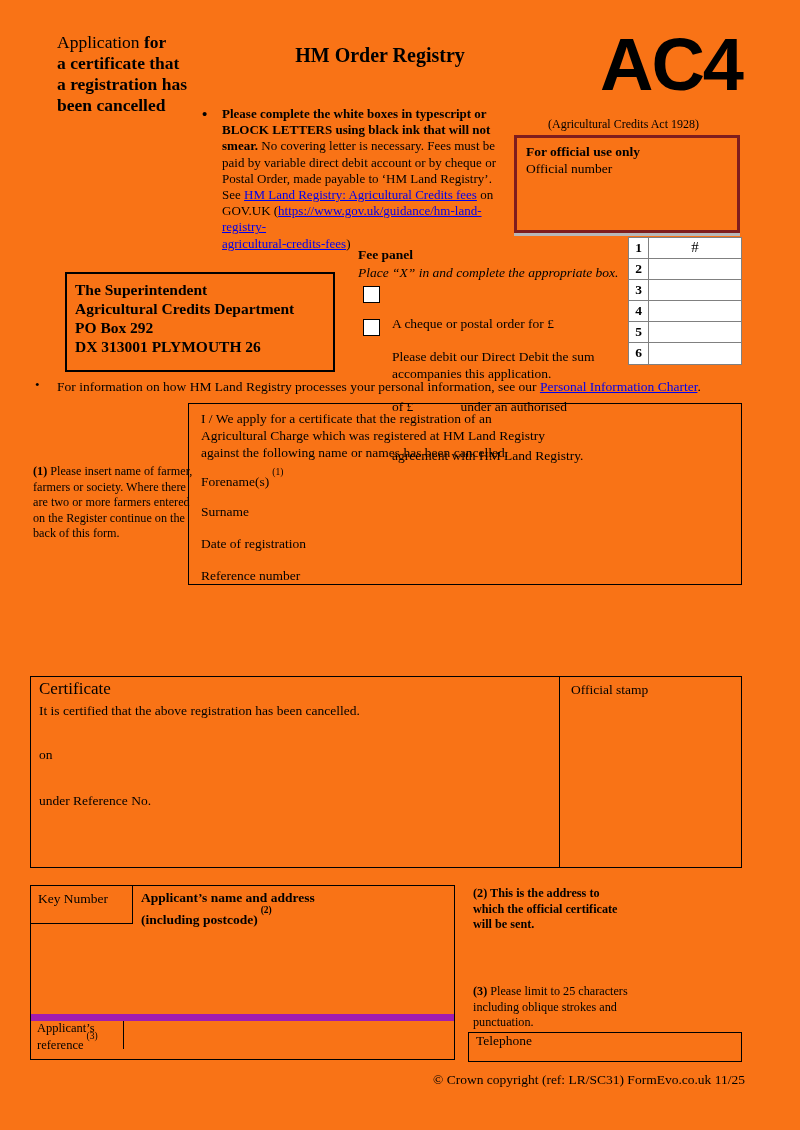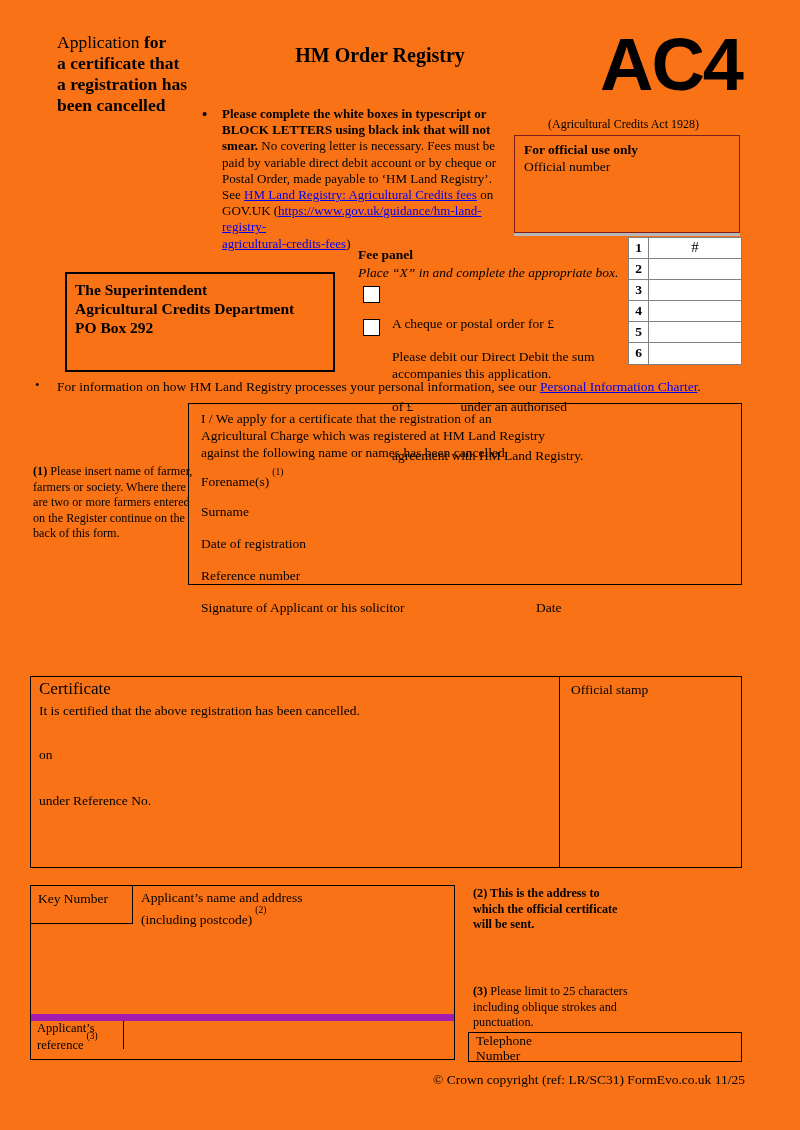--- a/index.html
+++ b/index.html
@@ -7,21 +7,21 @@
         font-family:"Liberation Serif",serif;color:#000;font-size:13.5px;}
   .b{font-weight:bold;}
   .lnk{color:#0000EE;text-decoration:underline;cursor:pointer;}
   sup.fn{font-size:9.5px;position:relative;top:-5px;margin-left:3px;}
 
   #hleft{position:absolute;left:57px;top:32px;font-size:17.5px;line-height:21px;}
   #title{position:absolute;left:250px;top:44px;width:260px;text-align:center;font-size:20px;font-weight:bold;}
   #code{position:absolute;left:500px;top:24px;width:242px;text-align:right;
         font-family:"Liberation Sans",sans-serif;font-weight:bold;font-size:74px;line-height:82px;letter-spacing:-2px;}
   #act{position:absolute;left:520px;top:117px;font-size:12px;margin-left:28px;}
-  #obox{position:absolute;left:514px;top:135px;width:226px;height:98px;border:1px solid #7f1d1d;
+  #obox{position:absolute;left:514px;top:135px;width:226px;height:98px;border:3px solid #7f1d1d;
         box-shadow:0 3px 0 #b8b8b8;padding:5px 9px;box-sizing:border-box;line-height:17px;}
 
   #ibullet{position:absolute;left:202px;top:106px;font-size:15px;font-weight:bold;}
   #instr{position:absolute;left:222px;top:106px;width:277px;font-size:13px;line-height:16.2px;}
 
   #ftab{position:absolute;left:628px;top:237px;width:114px;border:1px solid #808080;box-sizing:border-box;background:#fff;}
   .ftr{display:flex;height:21px;border-bottom:1px solid #808080;box-sizing:border-box;}
   .ftr:last-child{border-bottom:none;}
   .ftn{width:20px;border-right:1px solid #808080;text-align:center;font-weight:bold;font-size:13.5px;line-height:19px;box-sizing:border-box;}
   .ftv{flex:1;text-align:center;font-size:15px;line-height:19px;}
@@ -53,21 +53,21 @@
   #cert .vdiv{position:absolute;left:528px;top:0;bottom:0;width:1px;background:#000;}
   #cert .ct{position:absolute;left:8px;top:2px;font-size:17px;}
   #cert .c1{position:absolute;left:8px;top:26px;}
   #cert .con{position:absolute;left:8px;top:70px;}
   #cert .cref{position:absolute;left:8px;top:116px;}
   #cert .stamp{position:absolute;left:540px;top:5px;}
 
   #blbox{position:absolute;left:30px;top:885px;width:425px;height:175px;border:1px solid #000;box-sizing:border-box;}
   #keycell{position:absolute;left:0;top:0;width:102px;height:38px;border-right:1px solid #000;border-bottom:1px solid #000;
            box-sizing:border-box;padding:5px 0 0 7px;}
-  #addrlabel{position:absolute;left:110px;top:4px;line-height:16.5px;}
+  #addrlabel{position:absolute;left:110px;top:4px;line-height:16.5px;font-weight:bold;}
   #addrinput{position:absolute;left:102px;top:38px;right:0;bottom:28px;}
   #refrow{position:absolute;left:0;right:0;bottom:10px;height:28px;border-top:7px solid #a21caf;}
   #refcell{position:absolute;left:0;top:0;width:93px;height:100%;border-right:1px solid #000;box-sizing:border-box;
            padding:1px 0 0 6px;font-size:12.5px;line-height:13px;}
   #refinput{position:absolute;left:93px;top:0;right:0;bottom:0;}
 
   #note2{position:absolute;left:473px;top:886px;width:160px;font-size:12.2px;line-height:15.5px;font-weight:bold;}
   #note3{position:absolute;left:473px;top:984px;width:185px;font-size:12.2px;line-height:15.5px;}
   #phone{position:absolute;left:468px;top:1032px;width:274px;height:30px;border:1px solid #000;box-sizing:border-box;
          padding:1px 7px 0 7px;line-height:14.5px;}
@@ -139,39 +139,36 @@
       <div>Please debit our Direct Debit the sum</div>
       <div>of £              under an authorised</div>
       <div>agreement with HM Land Registry.</div>
     </div>
   </div>
 
   <div id="addr">
     <div>The Superintendent</div>
     <div>Agricultural Credits Department</div>
     <div>PO Box 292</div>
+    <div>DX 313001 PLYMOUTH 26</div>
   </div>
 
   <div id="pbul">•</div>
   <div id="ptext"><span>For information on how HM Land Registry processes your personal information, see our </span><span class="lnk">Personal Information Charter</span><span>.</span></div>
 
   <div id="mbox">
     <div class="intro">
       <div>I / We apply for a certificate that the registration of an</div>
       <div>Agricultural Charge which was registered at HM Land Registry</div>
       <div>against the following name or names has been cancelled.</div>
     </div>
     <div class="ml" id="ml-forename"><span>Forename(s)</span><sup class="fn">(1)</sup></div>
     <div class="ml" id="ml-surname">Surname</div>
     <div class="ml" id="ml-datereg">Date of registration</div>
     <div class="ml" id="ml-ref">Reference number</div>
-    <div class="ml" id="ml-sig">
-      <span>Signature of Applicant or his solicitor</span>
-      <span class="date">Date</span>
-    </div>
   </div>
 
   <div id="note1"><span class="b">(1)</span><span> Please insert name of farmer, farmers or society. Where there are two or more farmers entered on the Register continue on the back of this form.</span></div>
 
   <div id="cert">
     <div class="vdiv"></div>
     <div class="ct">Certificate</div>
     <div class="c1">It is certified that the above registration has been cancelled.</div>
     <div class="con">on</div>
     <div class="cref">under Reference No.</div>
@@ -193,18 +190,17 @@
       <div id="refinput"></div>
     </div>
   </div>
 
   <div id="note2"><span>(2)</span><span> This is the address to which the official certificate will be sent.</span></div>
 
   <div id="note3"><span class="b">(3)</span><span> Please limit to 25 characters including oblique strokes and punctuation.</span></div>
 
   <div id="phone">
     <div>Telephone</div>
-    <div>Number</div>
   </div>
 
   <div id="footer">© Crown copyright (ref: LR/SC31) FormEvo.co.uk 11/25</div>
 
 </div>
 
 </body></html>

